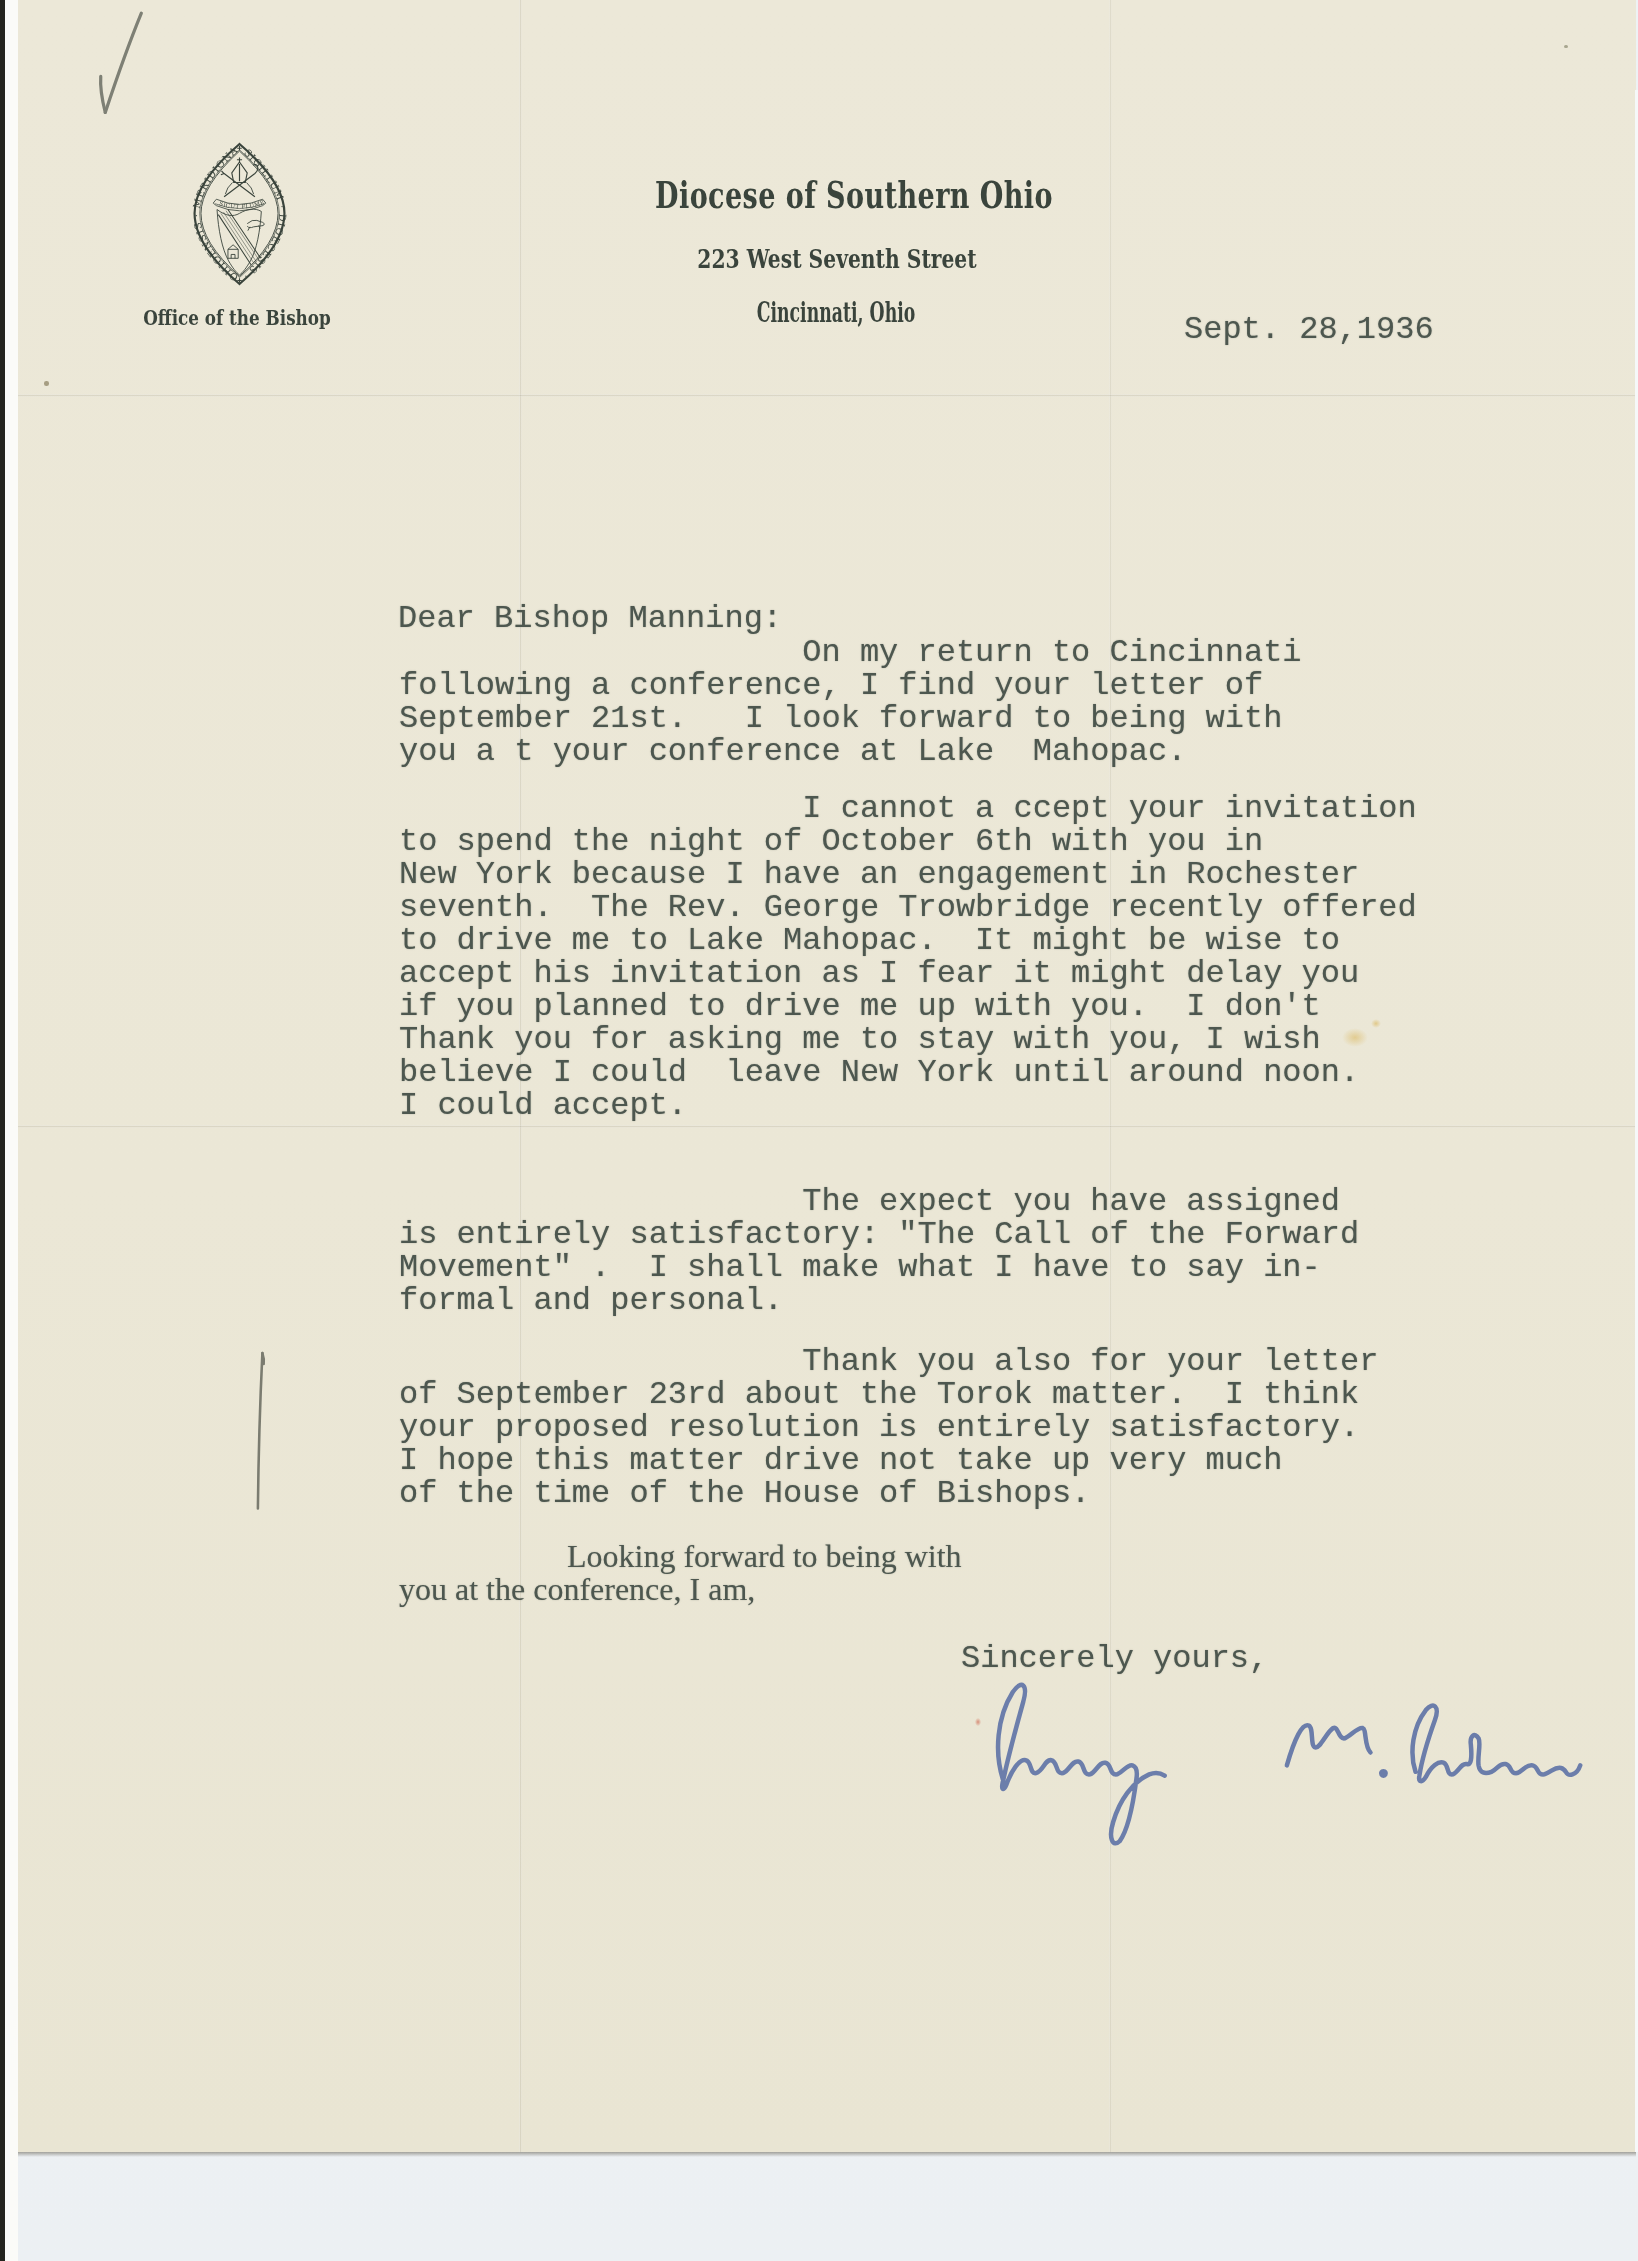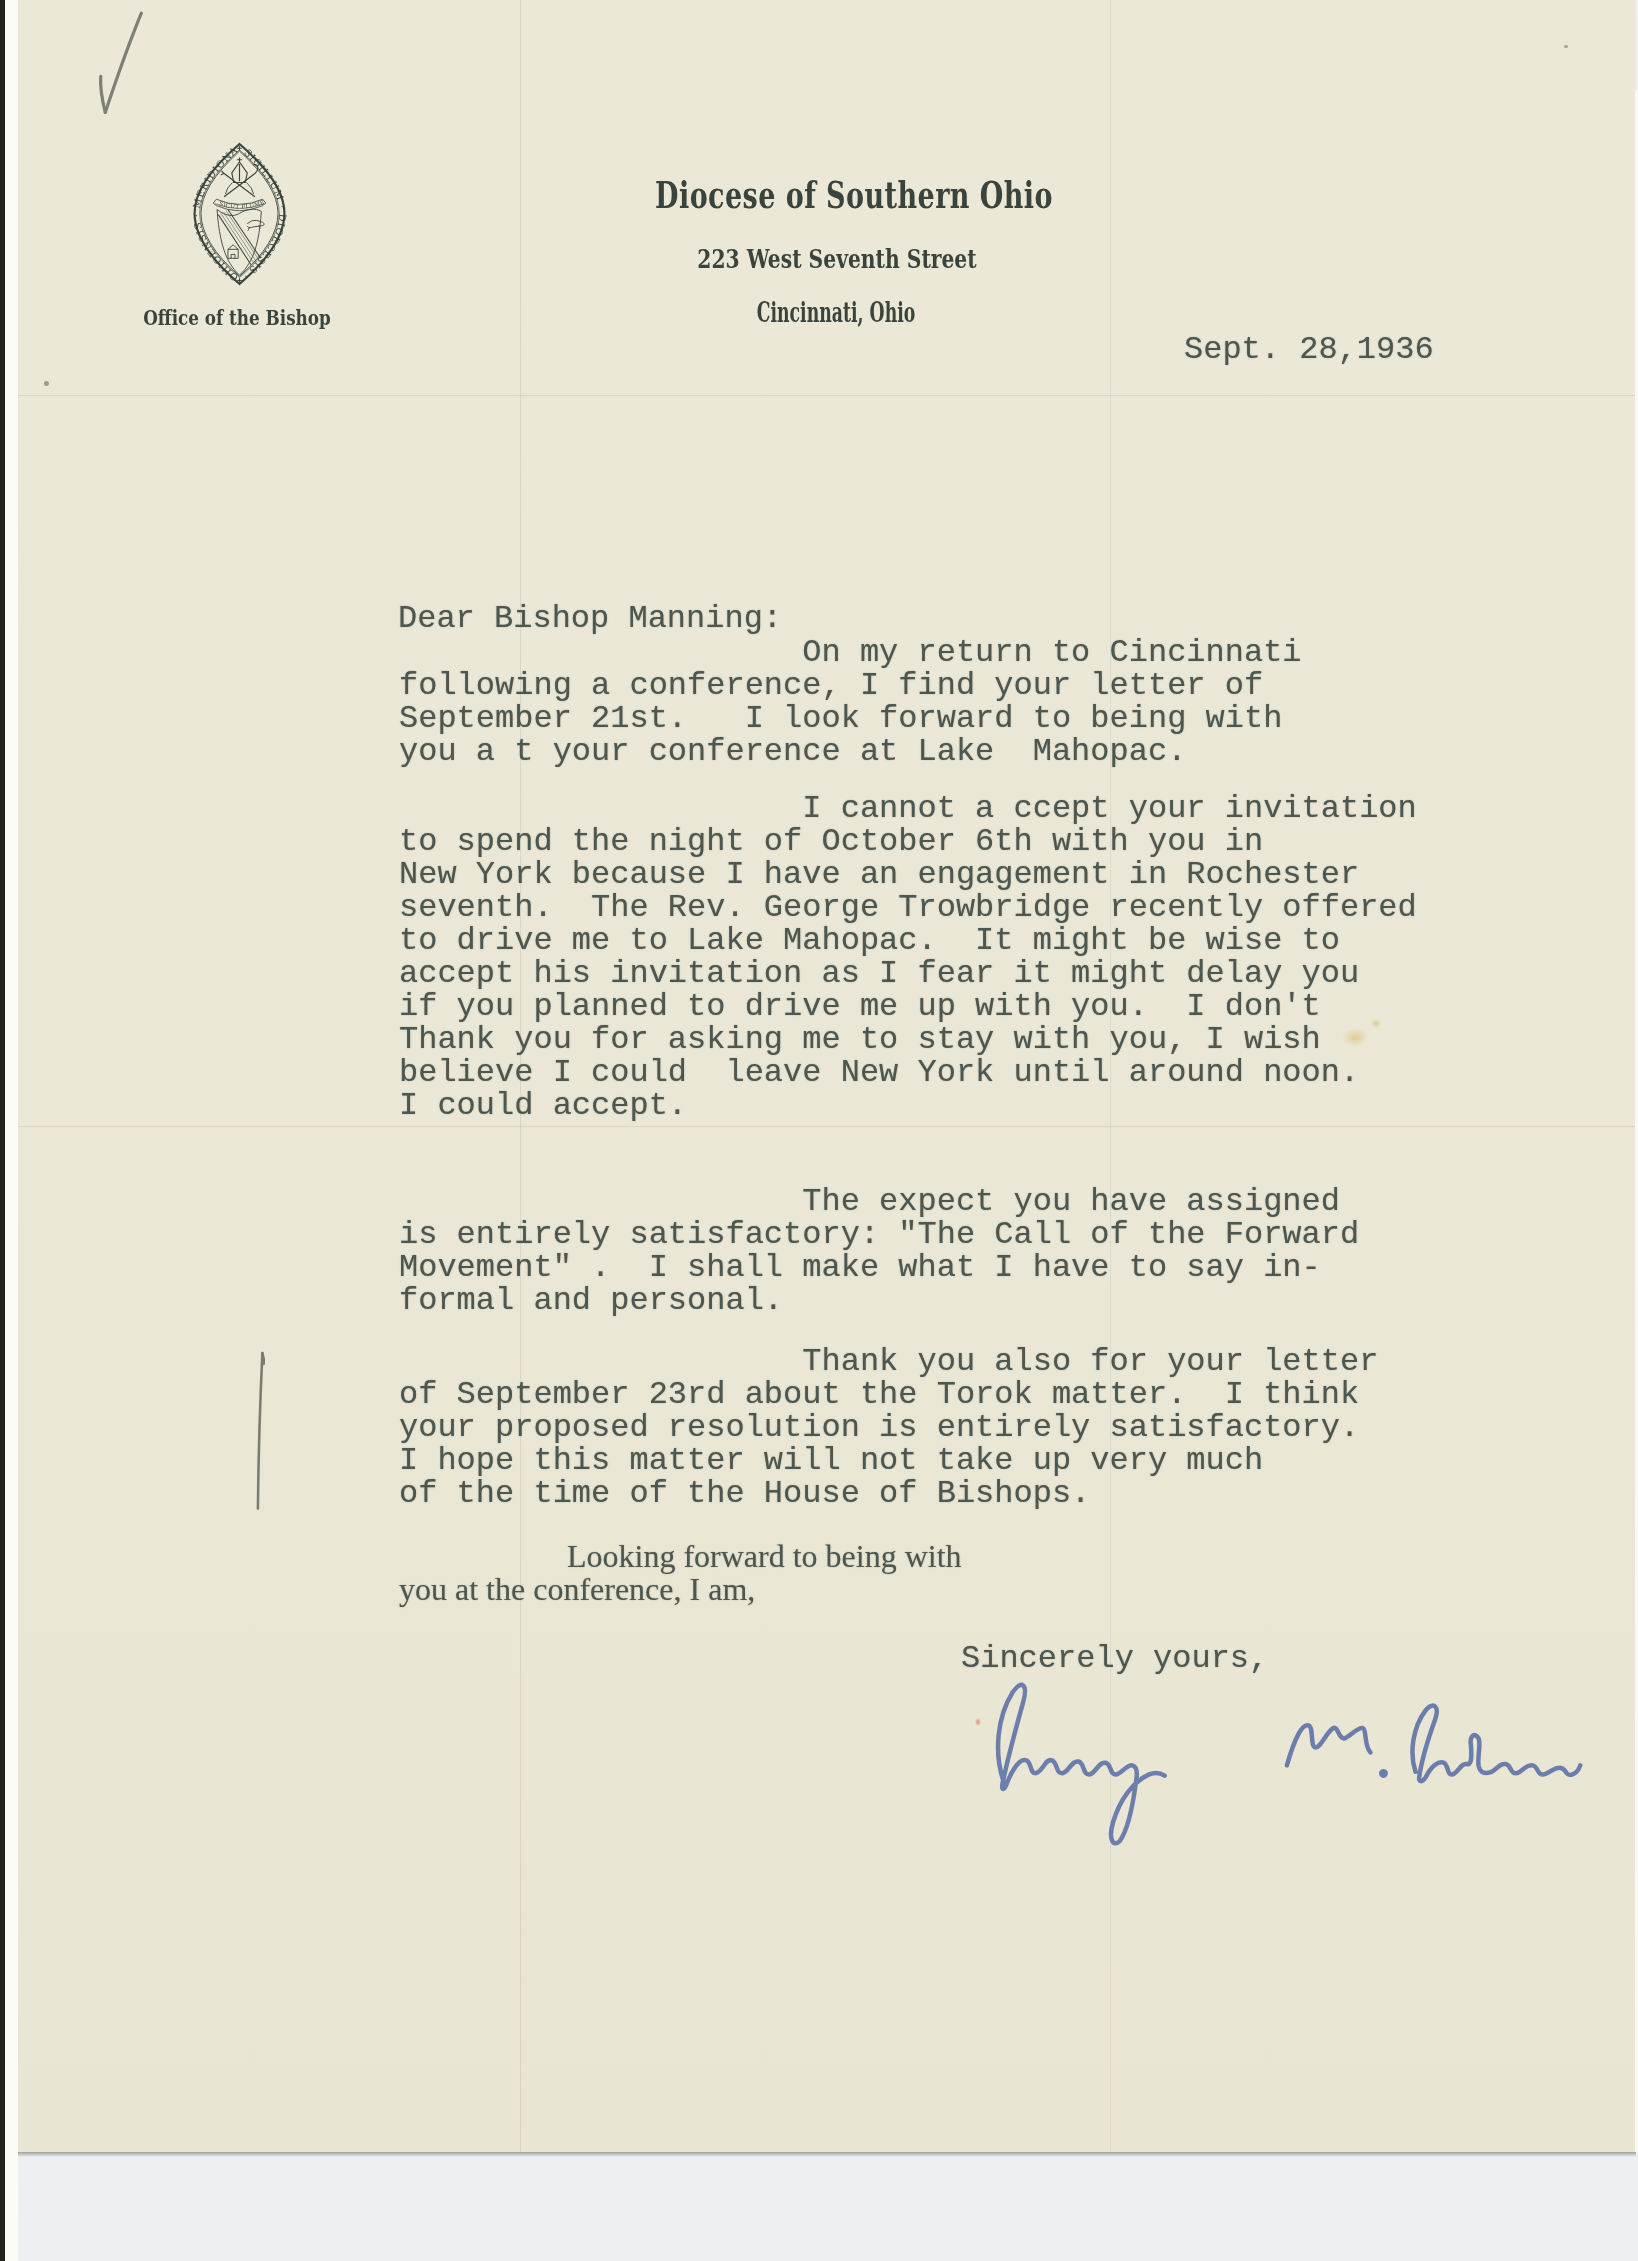--- a/index.html
+++ b/index.html
@@ -35,21 +35,21 @@
   .org{left:836px;top:173px;font-size:37px;transform:translateX(-50%) scaleX(0.73);letter-spacing:0.6px;}
   .addr1{left:819px;top:244px;font-size:26px;transform:translateX(-50%) scaleX(0.78);}
   .addr2{left:818px;top:297px;font-size:27px;transform:translateX(-50%) scaleX(0.64);}
   .office{left:219px;top:306px;font-size:20px;transform:translateX(-50%) scaleX(0.84);}
 
   
   .tw{position:absolute;font-family:"Liberation Mono","DejaVu Sans Mono",monospace;
       font-size:32px;color:#4d574f;text-shadow:0 0 1.3px rgba(77,87,79,0.5);}
   .tline{white-space:pre;line-height:33px;height:33px;}
   .greeting{left:380px;top:600px;font-family:Liberation Mono, monospace;}
-  .date{left:1166px;top:311px;margin-top:20px;}
+  .date{left:1166px;top:311px;}
   .para{left:381px;}
   .p1{top:636px;} .p2{top:792px;} .p3{top:1185px;} .p4{top:1345px;} .p5{top:1540px;font-family:Liberation Serif, serif;}
   .closing{left:903px;top:1640px;margin-left:40px;}
 
   .seal{position:absolute;left:165px;top:140px;}
   .signature{position:absolute;left:947px;top:1656px;}
   .pencil-check{position:absolute;left:64px;top:7.7px;}
   .pencil-line{position:absolute;left:236px;top:1348px;}
 
   .stain{position:absolute;border-radius:50%;pointer-events:none;}
@@ -138,21 +138,21 @@
   <div class="tw para p3">
       <div class="tline">                     The expect you have assigned</div>
       <div class="tline">is entirely satisfactory: "The Call of the Forward</div>
       <div class="tline">Movement" .  I shall make what I have to say in-</div>
       <div class="tline">formal and personal.</div>
     </div>
   <div class="tw para p4">
       <div class="tline">                     Thank you also for your letter</div>
       <div class="tline">of September 23rd about the Torok matter.  I think</div>
       <div class="tline">your proposed resolution is entirely satisfactory.</div>
-      <div class="tline">I hope this matter will not take up very much</div>
+      <div class="tline">I hope this matter drive not take up very much</div>
       <div class="tline">of the time of the House of Bishops.</div>
     </div>
   <div class="tw para p5">
       <div class="tline">                     Looking forward to being with</div>
       <div class="tline">you at the conference, I am,</div>
     </div>
 
   <div class="tw closing">Sincerely yours,</div>
 
   <svg class="signature" width="618" height="193" viewBox="0 0 960 300" aria-label="Henry W. Hobson">

